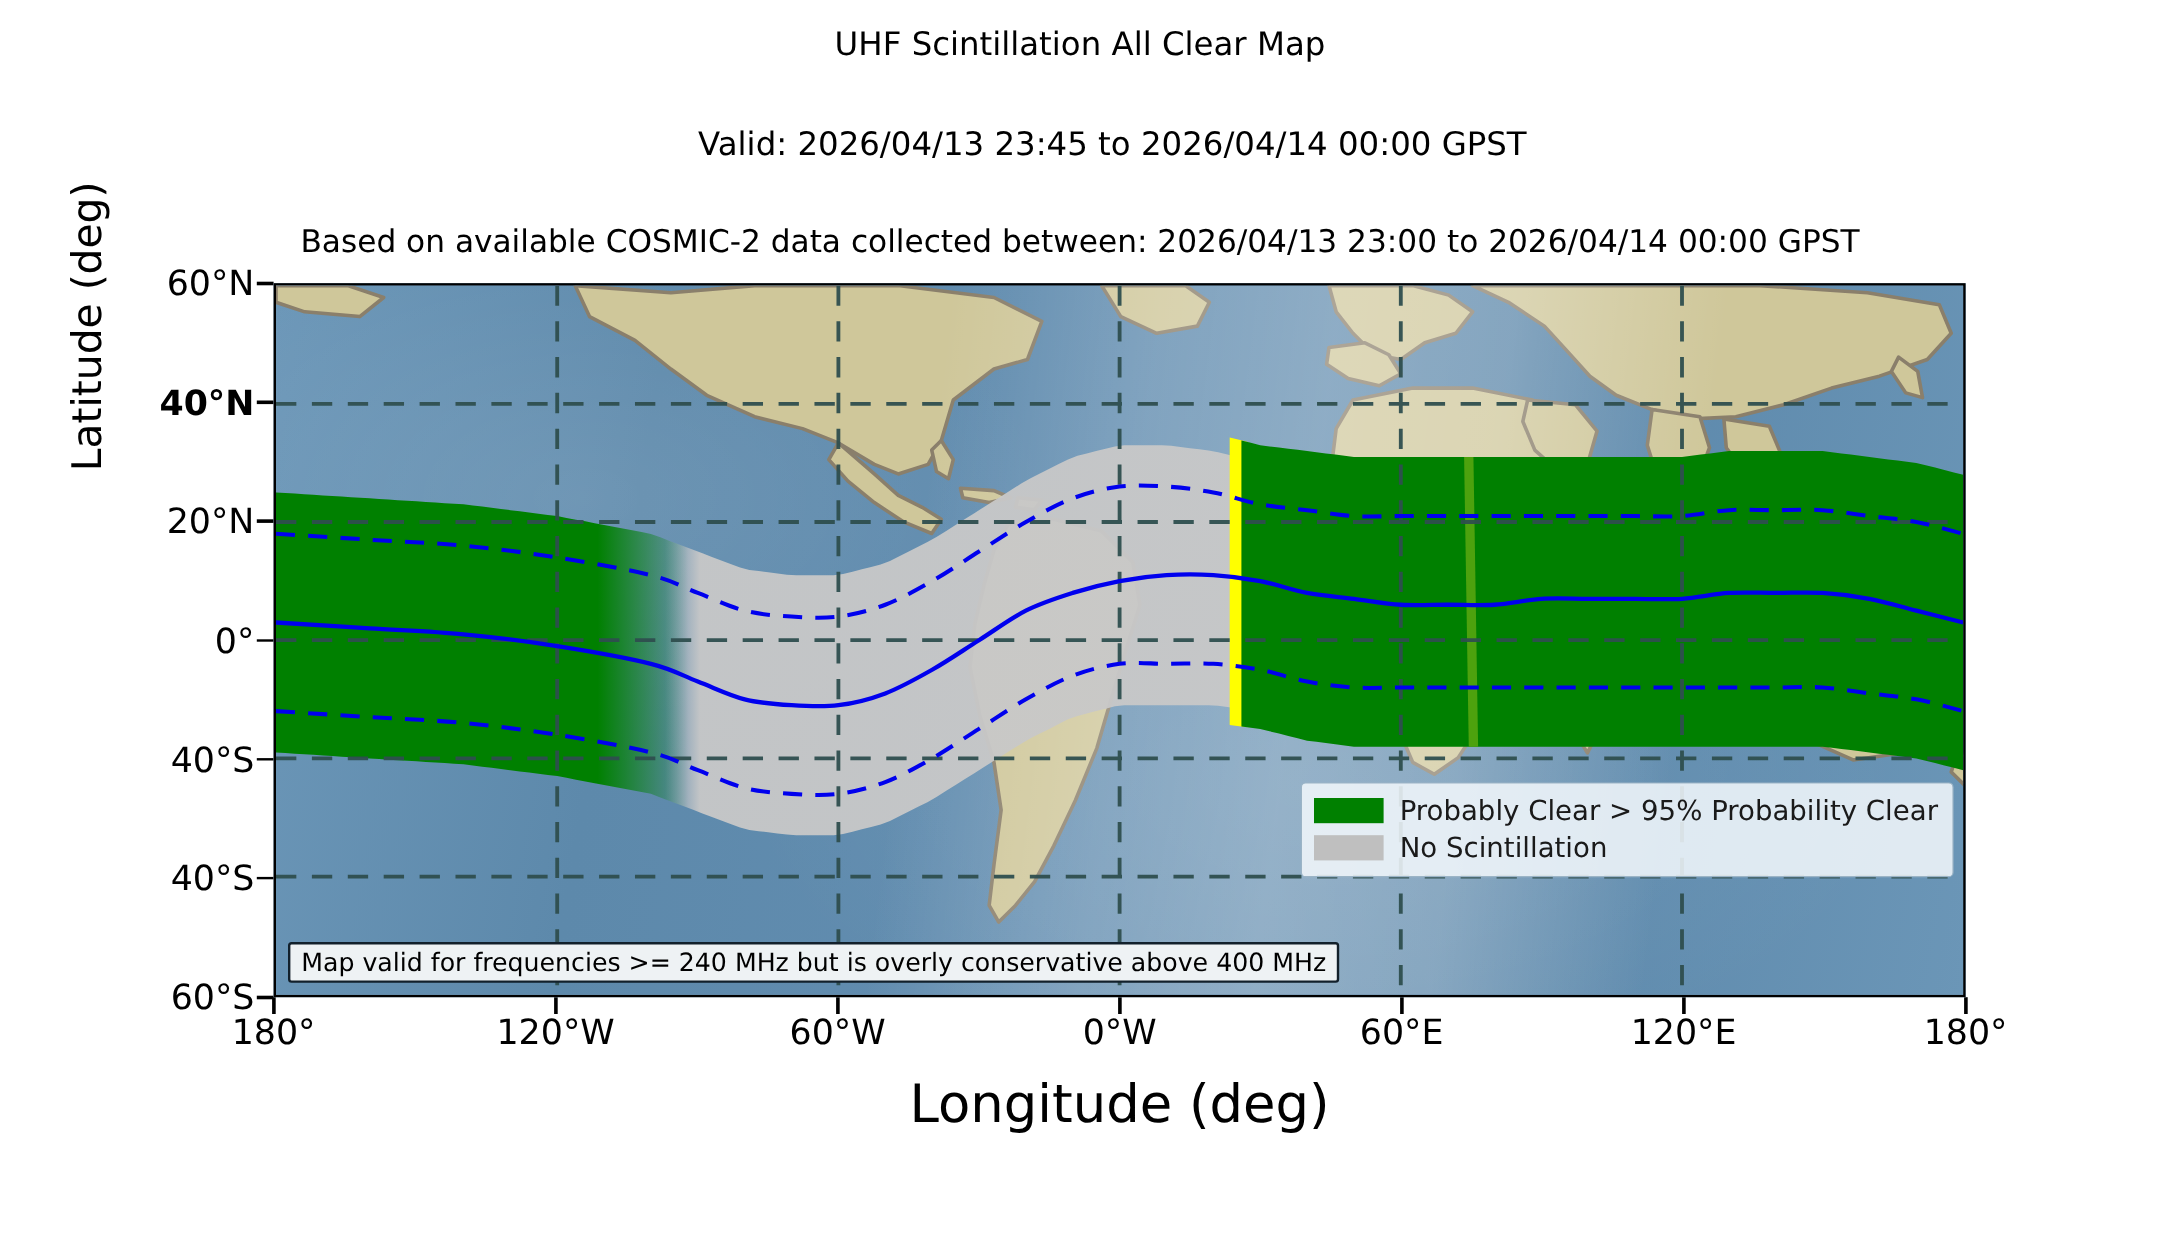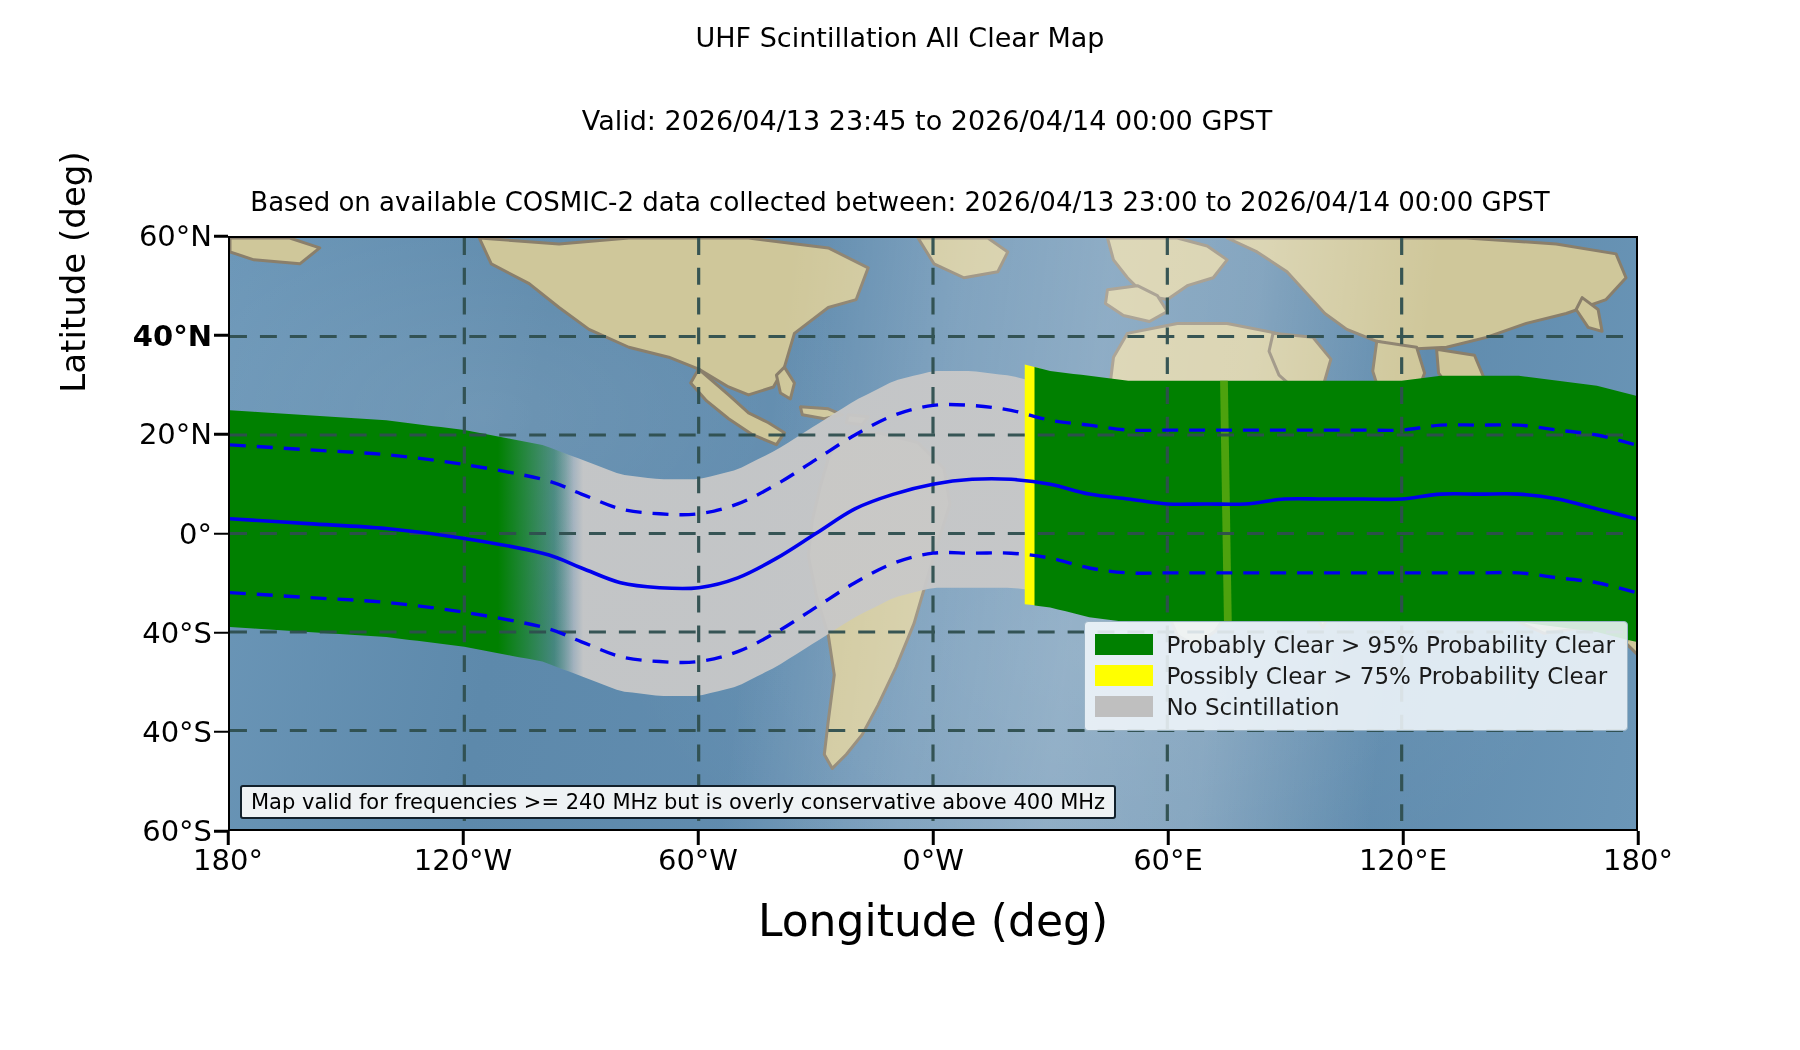--- a/index.html
+++ b/index.html
@@ -317,24 +317,20 @@
           </g>
       </svg>
     </div>
 
     <div id="legend">
       <div class="leg-row">
         <span class="leg-sw" style="background: rgb(0, 128, 0);"></span>
         <span class="leg-tx">Probably Clear &gt; 95% Probability Clear</span>
       </div>
       <div class="leg-row">
-        <span class="leg-sw" style="background: rgb(255, 255, 0);"></span>
-        <span class="leg-tx">Possibly Clear &gt; 75% Probability Clear</span>
-      </div>
-      <div class="leg-row">
         <span class="leg-sw" style="background: rgb(191, 191, 191);"></span>
         <span class="leg-tx">No Scintillation</span>
       </div>
     </div>
 
     <div id="footnote">Map valid for frequencies &gt;= 240 MHz but is overly conservative above 400 MHz</div>
   </div>
 
 </div>
 

